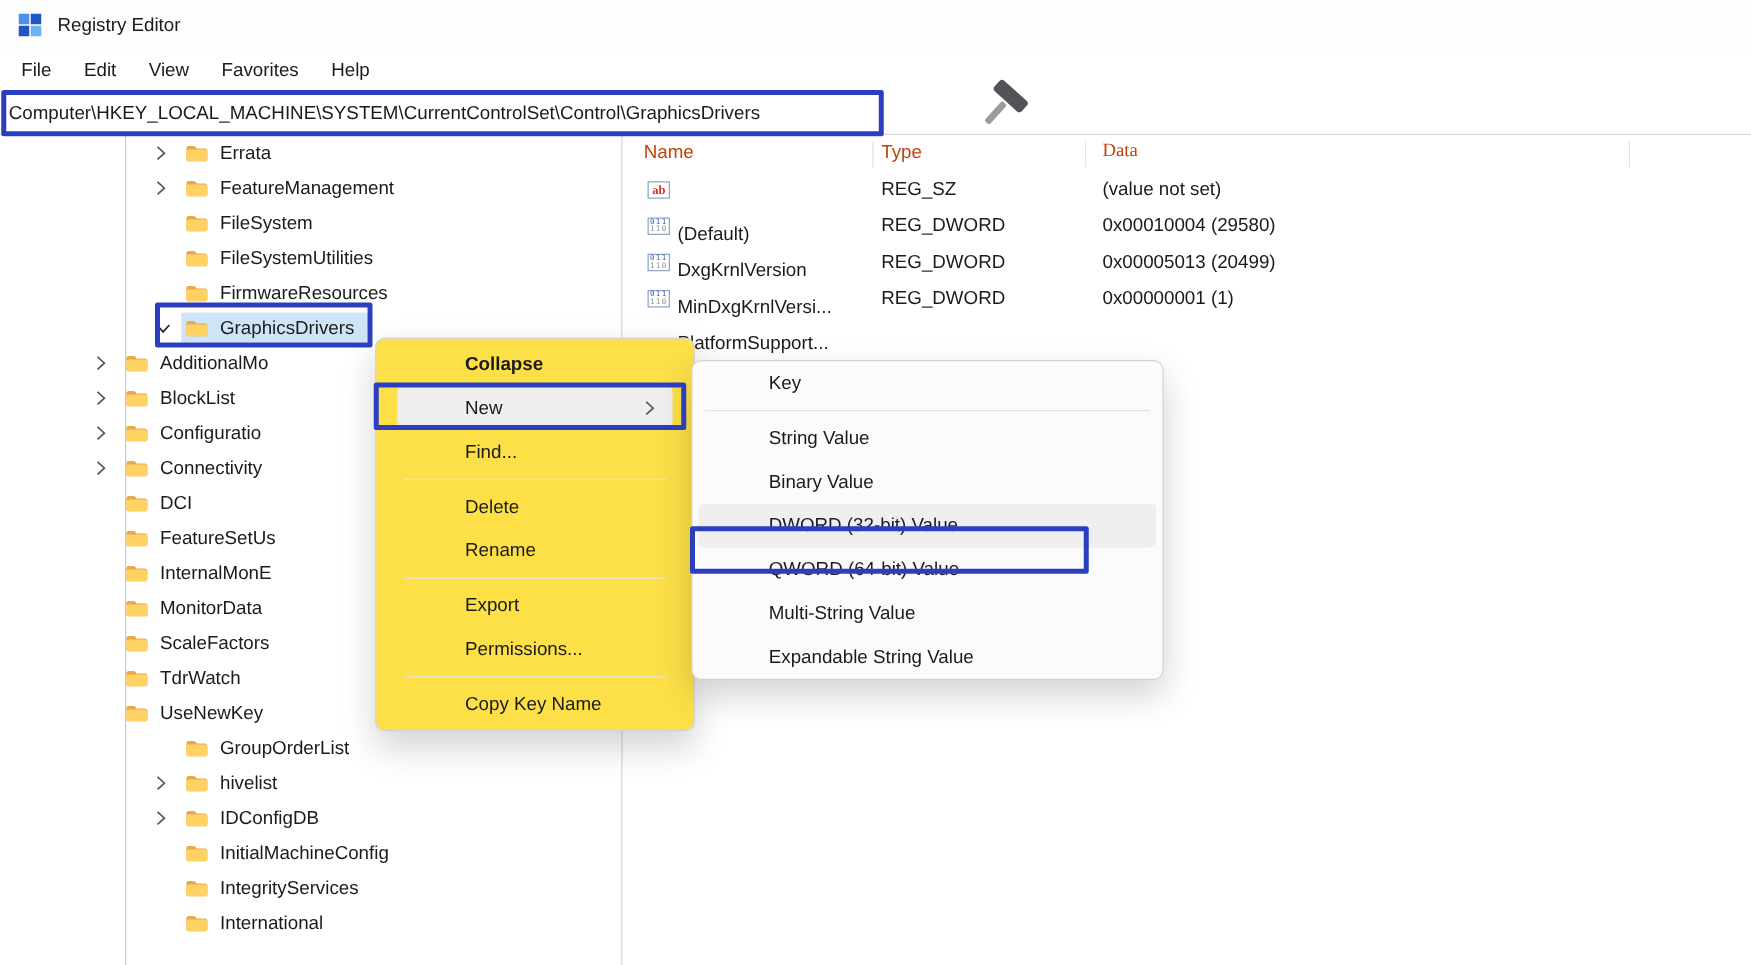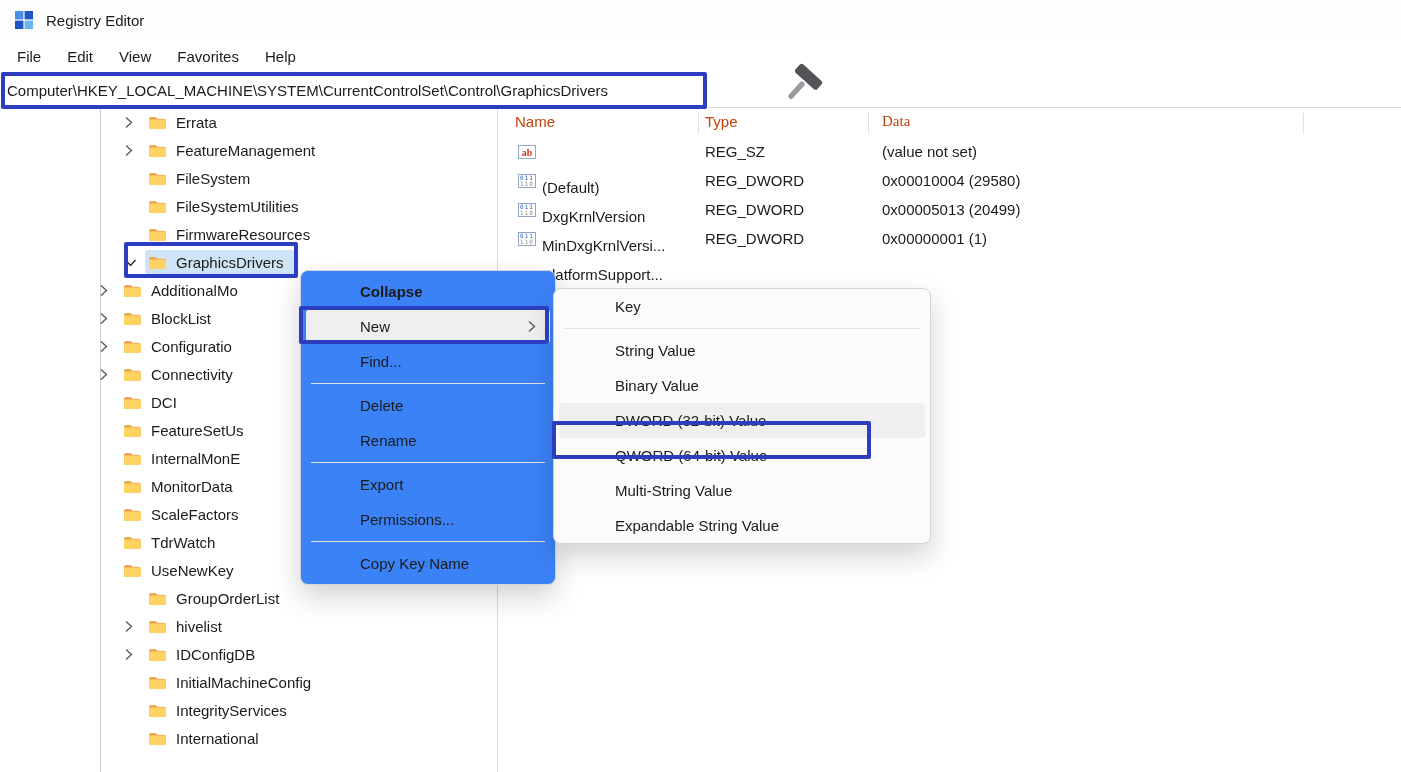--- a/index.html
+++ b/index.html
@@ -26,21 +26,21 @@
   .vl{position:absolute;width:1px;top:108px;bottom:0;background:#d0d0d0;}
   #vl-left{left:100px;background:#cccccc;}
   #vl-split{left:497px;background:#d9d9d9;}
   .hsep{position:absolute;width:1px;background:#e2e2e2;top:113px;height:21px;}
   #hs1{left:698px;} #hs2{left:868px;} #hs3{left:1303px;}
 
   
   .tree{position:absolute;left:0;top:108px;width:497px;bottom:0;overflow:hidden;}
   .tree-row{height:28px;display:flex;align-items:center;white-space:nowrap;}
   .ind0{padding-left:124px;}
-  .ind1{padding-left:99px;}
+  .ind1{padding-left:76px;}
   .chev{width:24px;flex:none;display:flex;align-items:center;}
   .tbody{display:flex;align-items:center;height:24px;}
   .tbody.sel{background:#cfe4f6;border-radius:2px;padding:0 10px 0 3px;margin-left:-3px;}
   .folder{width:20px;flex:none;margin-right:8px;display:flex;}
   .tlabel{white-space:nowrap;}
 
   
   .vhead{position:absolute;left:510px;top:108px;right:0;height:30px;}
   .vhead .col{position:absolute;top:5px;color:#c2410c;}
   .c0{left:5px;} .c1{left:195px;} .c2{left:372px;font-family:Liberation Serif, serif;}
@@ -54,23 +54,23 @@
          display:flex;align-items:center;justify-content:center;
          font:bold 10px "Liberation Serif",serif;color:#cf3127;}
   .icdw{width:18px;height:14px;border:1px solid #8fa6c6;background:#fff;box-sizing:border-box;
         display:flex;flex-direction:column;align-items:center;justify-content:center;
         font-family:"DejaVu Sans Mono",monospace;font-size:6px;line-height:6px;
         letter-spacing:1px;color:#3060c0;}
   .icdw i{font-style:normal;display:block;}
   .icdw i.g{color:#8b8b8b;}
 
   
-  .cmenu{position:absolute;left:300px;top:270px;width:256px;background:#3b82f6;
+  .cmenu{position:absolute;left:300px;top:270px;width:256px;background:#fde047;
          border:1px solid #d4d4d4;border-radius:8px;box-shadow:0 12px 28px rgba(0,0,0,.18);
-         padding:3px 0;box-sizing:border-box;z-index:5;}
+         padding:3px 12px;box-sizing:border-box;z-index:5;}
   .smenu{position:absolute;left:553px;top:288px;width:378px;background:#fbfbfb;
          border:1px solid #d4d4d4;border-radius:8px;box-shadow:0 12px 28px rgba(0,0,0,.18);
          padding:0 0;box-sizing:border-box;z-index:6;}
   .mitem2{height:35px;display:flex;align-items:center;padding:0 16px 0 54px;
           margin:0 5px;border-radius:4px;position:relative;cursor:default;}
   .smenu .mitem2{padding-left:56px;}
   .mitem2.bold .mlabel{font-weight:bold;}
   .mitem2.hl{background:#efefef;}
   .msep{height:1px;background:#e2e2e2;margin:4px 10px;}
   .arrow{position:absolute;right:14px;top:11px;display:flex;}

